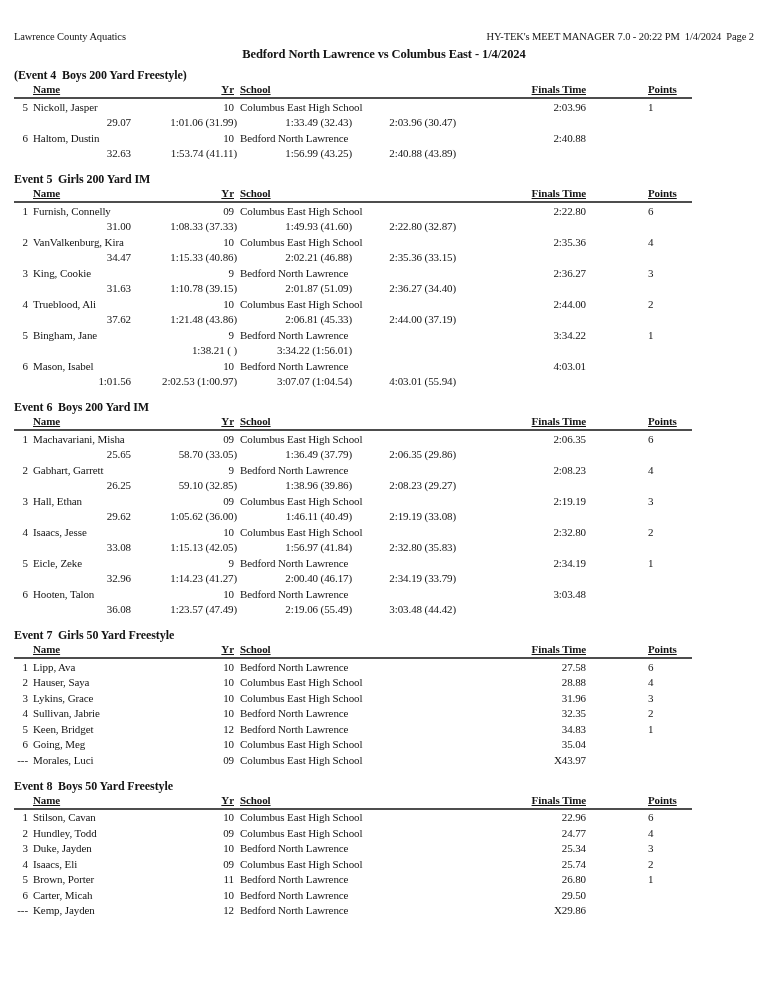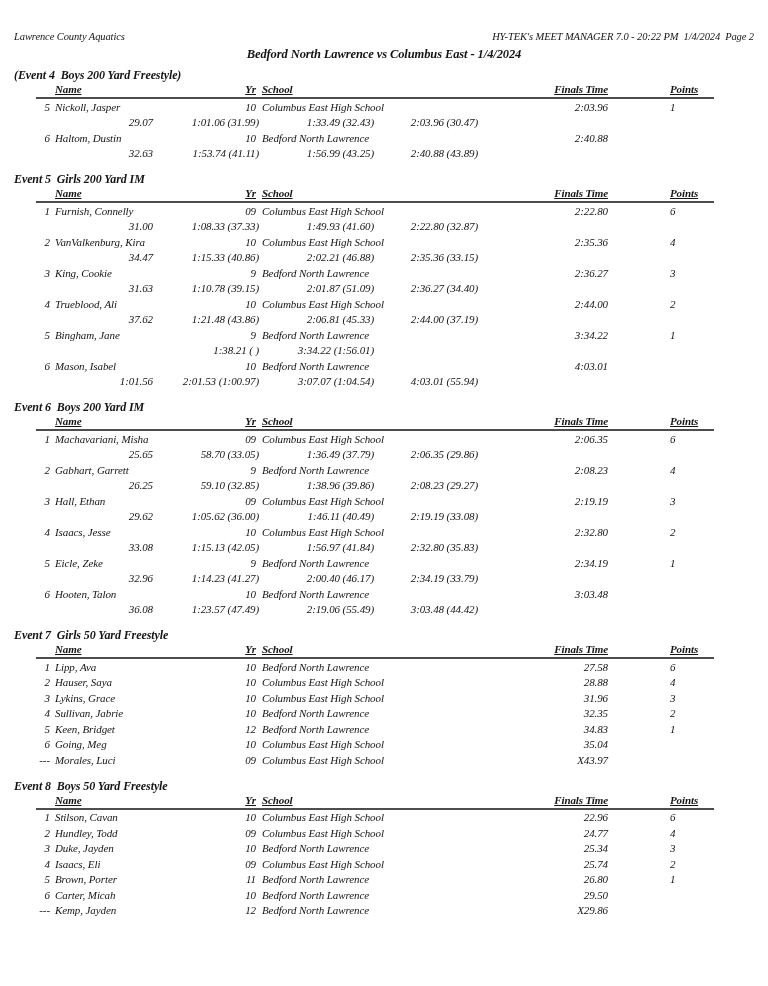--- a/index.html
+++ b/index.html
@@ -11,21 +11,20 @@
     overflow: hidden;
     font-family: "Liberation Serif", serif;
     color: #141414;
     letter-spacing: -0.1px;
   }
   .page {
     box-sizing: border-box;
     width: 768px;
     height: 986px;
     padding: 30px 14px 0 14px;
-    font-style: italic;
   }
   .meta-row {
     display: flex;
     justify-content: space-between;
     font-size: 10.5px;
     line-height: 13px;
   }
   .pre { white-space: pre; }
   .title {
     text-align: center;
@@ -44,21 +43,20 @@
   #events { margin-top: 5px; }
   section.event { margin-top: 6px; }
   section.event + section.event { margin-top: 11px; }
   .event-title {
     font-weight: 700;
     font-size: 12px;
     line-height: 15px;
     white-space: pre;
   }
   .table {
-    margin-left: 22px;
     width: 678px;
   }
   .grid {
     display: grid;
     grid-template-columns: 14px 5px 182px 19px 6px 278px 68px 62px 44px;
   }
   .colhdr {
     font-weight: 700;
     font-size: 11px;
     line-height: 13px;
@@ -260,21 +258,21 @@
             <span>Mason, Isabel</span>
             <span class="yr">10</span>
             <span></span>
             <span>Bedford North Lawrence</span>
             <span class="finals">4:03.01</span>
             <span></span>
             <span class="points"></span>
           </div>
           <div class="splits-row-grid">
             <span class="split-cell">1:01.56</span>
-            <span class="split-cell">2:01.53 (1:00.97)</span>
+            <span class="split-cell">2:02.53 (1:00.97)</span>
             <span class="split-cell">3:07.07 (1:04.54)</span>
             <span class="split-cell">4:03.01 (55.94)</span>
             <span></span>
           </div>
         </div>
       </section>
       <section class="event">
         <div class="event-title">Event 6  Boys 200 Yard IM</div>
         <div class="table">
           <div class="grid colhdr">

